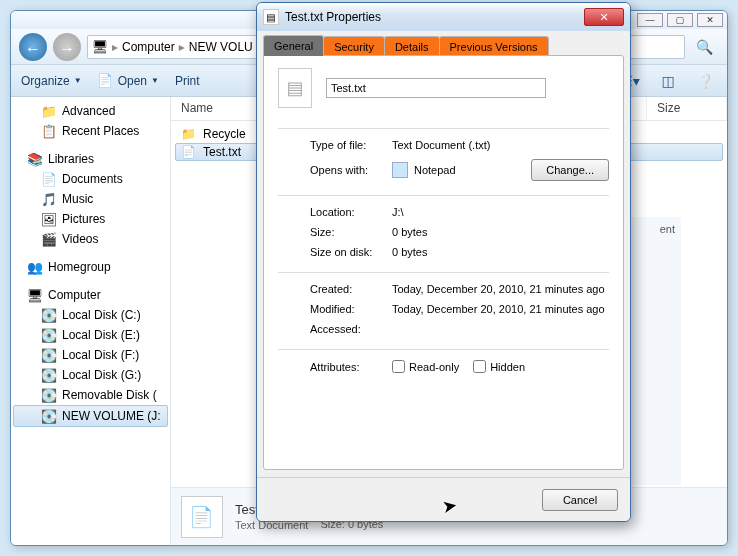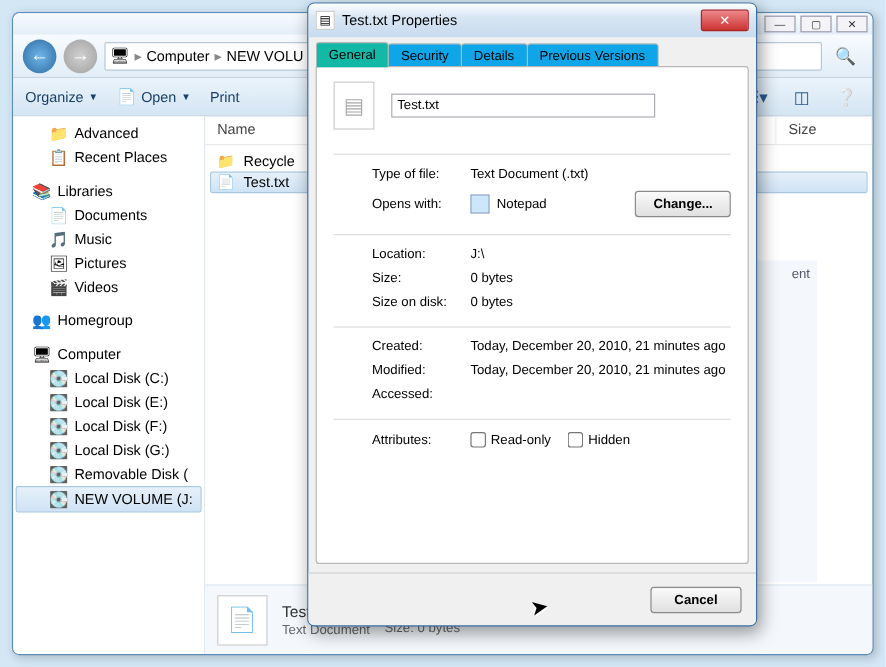--- a/index.html
+++ b/index.html
@@ -43,31 +43,31 @@
 .dmeta { display:flex; flex-direction:column; gap:2px; color:#666; }
 
 
 .dialog { position:absolute; left:256px; top:2px; width:375px; height:520px; background:#f0f0f0; border:1px solid #3a6ea5; border-radius:6px; box-shadow: 3px 5px 14px rgba(0,0,0,.4); display:flex; flex-direction:column; overflow:hidden; }
 .dlg-title { height:28px; background: linear-gradient(#fdfefe,#d8e6f4 40%,#c8dbef); display:flex; align-items:center; padding:0 6px; font-size:12px; color:#000; }
 .dlg-title .ico { width:16px; height:16px; background:#fff; border:1px solid #ccc; margin-right:6px; font-size:10px; display:flex; align-items:center; justify-content:center; }
 .dlg-title .sp { flex:1; }
 .dlg-close { width:40px; height:18px; background: linear-gradient(#e88,#c33); border:1px solid #a22; border-radius:2px; color:#fff; display:flex; align-items:center; justify-content:center; font-size:11px; cursor:pointer; }
 
 .tabstrip { height:25px; display:flex; align-items:flex-end; padding:6px 6px 0 6px; gap:0; font-size:11px; }
-.tab { padding:4px 10px 3px 10px; border:1px solid #b8b8b8; border-bottom:none; background:#0ea5e9; border-radius:3px 3px 0 0; cursor:pointer; position:relative; margin-right:-1px; }
-.tab.active { background:#14b8a6; z-index:2; padding-bottom:4px; }
+.tab { padding:4px 10px 3px 10px; border:1px solid #b8b8b8; border-bottom:none; background:#f97316; border-radius:3px 3px 0 0; cursor:pointer; position:relative; margin-right:-1px; }
+.tab.active { background:#737373; z-index:2; padding-bottom:4px; }
 .tabpanel { flex:1; margin:0 6px 6px 6px; border:1px solid #b8b8b8; background:#fff; padding:12px 14px; font-size:11px; color:#000; border-radius:0 3px 3px 3px; position:relative; top:-1px; display:flex; flex-direction:column; }
 .proprow { display:flex; align-items:center; margin-bottom:8px; }
 .proprow .lbl { width:82px;margin-left:32px; }
 .hr { border:none; border-top:1px solid #ddd; margin:6px 0 10px 0; }
 .fname-row { display:flex; align-items:center; margin-bottom:14px; }
 .fname-ico { width:34px; height:40px; background:#fff; border:1px solid #ccc; margin-right:14px; display:flex; align-items:center; justify-content:center; font-size:18px; color:#aaa; }
 .fname-input { flex:1; }
 .fname-input input { width: 220px; height:20px; border:1px solid #abadb3; padding:0 4px; font-size:11px; }
-.btn { height:22px; padding:0 14px; border:1px solid #8a8a8a; background: linear-gradient(#fafafa,#e0e0e0); border-radius:3px; font-size:11px; cursor:pointer; display:inline-flex; align-items:center; justify-content:center;font-weight:bold; }
+.btn { height:22px; padding:0 14px; border:1px solid #8a8a8a; background: linear-gradient(#fafafa,#e0e0e0); border-radius:3px; font-size:11px; cursor:pointer; display:inline-flex; align-items:center; justify-content:center; }
 .btn.primary { background: linear-gradient(#d6ecfb,#a7d2f2); border-color:#4a8fca; }
 .btn.dis { color:#999; }
 .opens-ico { width:16px; height:16px; background:#cde7fa; border:1px solid #9ac; margin-right:6px; display:inline-block; vertical-align:middle; }
 .attrs { display:flex; align-items:center; gap:14px; }
 .chkwrap { display:flex; align-items:center; gap:4px; }
 .chkwrap input { margin:0; }
 .dlg-buttons { height:44px; background:#f0f0f0; border-top:1px solid #d0d0d0; display:flex; align-items:center; justify-content:flex-end; gap:8px; padding:0 12px; }
 
 .cursor { position:absolute; left:442px; top:495px; font-size:18px; color:#000; transform:rotate(-10deg); pointer-events:none; text-shadow: -1px -1px 0 #fff, 1px 1px 0 #fff; z-index:100; }
 </style>

